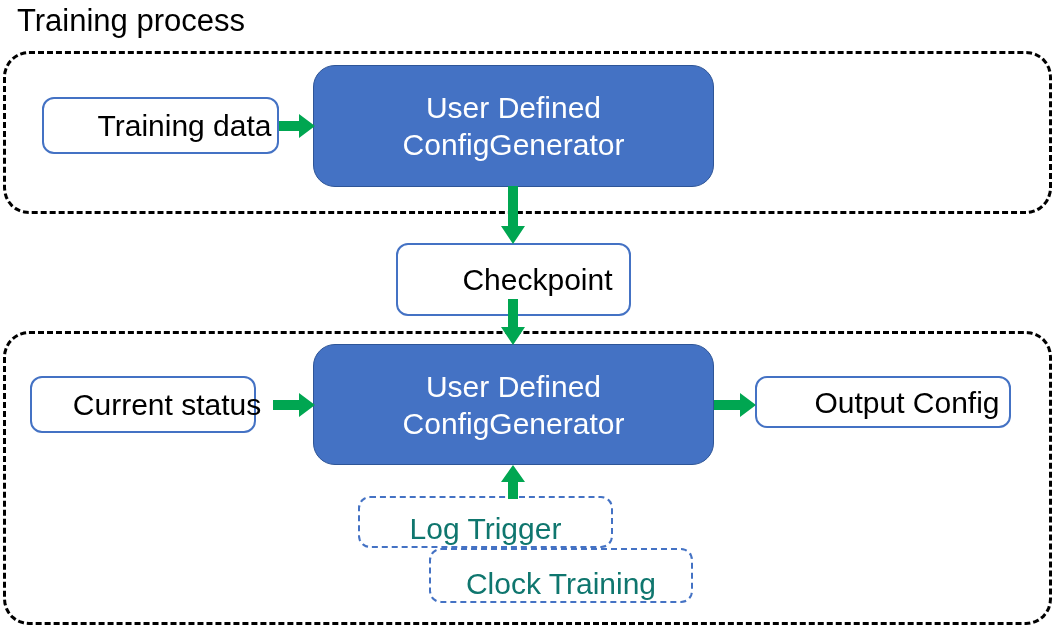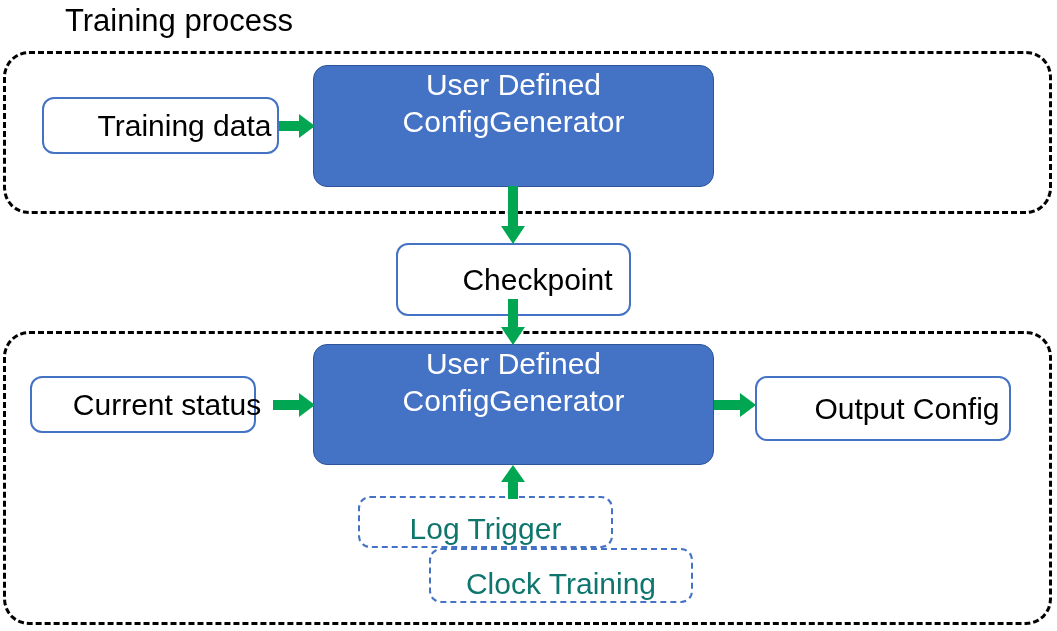--- a/index.html
+++ b/index.html
@@ -20,21 +20,21 @@
 
   
   .section-title {
     position: absolute;
     font-size: 31px;
     line-height: 38px;
     color: #000000;
     white-space: nowrap;
     letter-spacing: 0px;
   }
-  #title-training { left: 17px; top: 2px; margin-left: 48px; }
+  #title-training { left: 17px; top: 2px; }
   #title-inference { left: 17px; top: 280px; }
 
   
   .process-box {
     position: absolute;
     border: 3px dashed #000000;
     border-radius: 26px;
     background: transparent;
     box-sizing: border-box;
   }
@@ -54,33 +54,33 @@
     color: #000000;
     font-size: 30px;
     line-height: 1.1;
     white-space: nowrap;
     z-index: 3;
     padding-left: 48px;
   }
   #node-training-data { left: 42px;  top: 97px;  width: 237px; height: 57px; }
   #node-checkpoint    { left: 396px; top: 243px; width: 235px; height: 73px; }
   #node-current-status{ left: 30px;  top: 376px; width: 226px; height: 57px; }
-  #node-output-config { left: 755px; top: 376px; width: 256px; height: 65px; }
+  #node-output-config { left: 755px; top: 376px; width: 256px; height: 52px; }
 
   
   .node-blue {
     position: absolute;
     box-sizing: border-box;
     background: #4472C4;
     border: 1px solid #2E5597;
-    border-radius: 14px;
+    border-radius: 22px;
     display: flex;
     flex-direction: column;
     align-items: center;
-    justify-content: flex-start;
+    justify-content: center;
     color: #ffffff;
     font-size: 30px;
     line-height: 37px;
     white-space: nowrap;
     z-index: 3;
   }
   #node-udcg-training  { left: 313px; top: 65px;  width: 401px; height: 122px; }
   #node-udcg-inference { left: 313px; top: 344px; width: 401px; height: 121px; }
 
   

